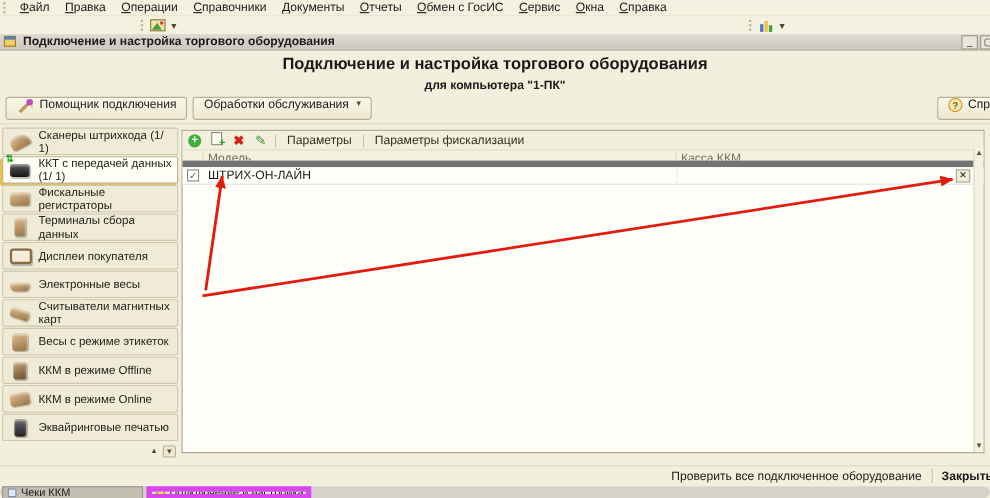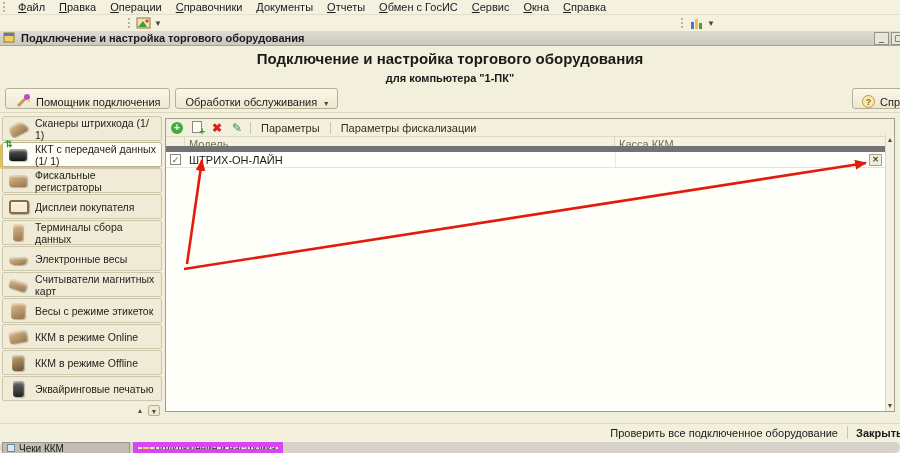--- a/index.html
+++ b/index.html
@@ -30,21 +30,21 @@
              font-size:9px; line-height:11px; text-align:center; color:#222; }
 
   
   .page-title { position:absolute; left:0; top:50px; width:900px; text-align:center;
                 font-size:15px; font-weight:bold; }
   .page-subtitle { position:absolute; left:0; top:72px; width:900px; text-align:center;
                    font-size:11px; font-weight:bold; }
 
   
   .actions { position:absolute; left:5px; top:88px; height:22px; display:flex; gap:5px; }
-  .btn { height:21px; display:flex; align-items:flex-end; gap:5px; padding:0 9px;
+  .btn { height:21px; display:flex; align-items:flex-start; gap:5px; padding:0 9px;
          background:linear-gradient(180deg,#fbf8ea,#ece7cf); border:1px solid #b5b095;
          border-radius:3px; cursor:pointer; white-space:nowrap; }
   .help-btn { position:absolute; left:852px; top:88px; }
   .help-q { display:inline-block; width:13px; height:13px; border-radius:50%;
             background:#f7e8b0; border:1px solid #d89020; color:#7a6a30; font-size:9px;
             line-height:12px; text-align:center; font-weight:bold; }
   .hdr-sep { position:absolute; left:0; top:112px; width:900px; height:1px; background:#dcd8c2; }
 
   
   .sidebar { position:absolute; left:2px; top:116px; width:160px; }
@@ -217,46 +217,46 @@
     </div>
     <div class="side-item selected">
       <span class="dev-icon i-kkt"></span>
       <span class="side-label">ККТ с передачей данных (1/ 1)</span>
     </div>
     <div class="side-item">
       <span class="dev-icon"></span>
       <span class="side-label">Фискальные регистраторы</span>
     </div>
     <div class="side-item">
+      <span class="dev-icon i-term"></span>
+      <span class="side-label">Терминалы сбора данных</span>
+    </div>
+    <div class="side-item">
       <span class="dev-icon i-disp"></span>
       <span class="side-label">Дисплеи покупателя</span>
     </div>
     <div class="side-item">
-      <span class="dev-icon i-term"></span>
-      <span class="side-label">Терминалы сбора данных</span>
-    </div>
-    <div class="side-item">
       <span class="dev-icon i-scale"></span>
       <span class="side-label">Электронные весы</span>
     </div>
     <div class="side-item">
       <span class="dev-icon i-mag"></span>
       <span class="side-label">Считыватели магнитных карт</span>
     </div>
     <div class="side-item">
       <span class="dev-icon i-lbl"></span>
       <span class="side-label">Весы с режиме этикеток</span>
     </div>
     <div class="side-item">
+      <span class="dev-icon i-off"></span>
+      <span class="side-label">ККМ в режиме Offline</span>
+    </div>
+    <div class="side-item">
       <span class="dev-icon i-onl"></span>
       <span class="side-label">ККМ в режиме Online</span>
-    </div>
-    <div class="side-item">
-      <span class="dev-icon i-off"></span>
-      <span class="side-label">ККМ в режиме Offline</span>
     </div>
     <div class="side-item">
       <span class="dev-icon i-acq"></span>
       <span class="side-label">Эквайринговые печатью</span>
     </div>
     <div class="side-scroll">
       <span class="scr-btn">▲</span>
       <span class="scr-btn boxed">▼</span>
     </div>
   </div>

